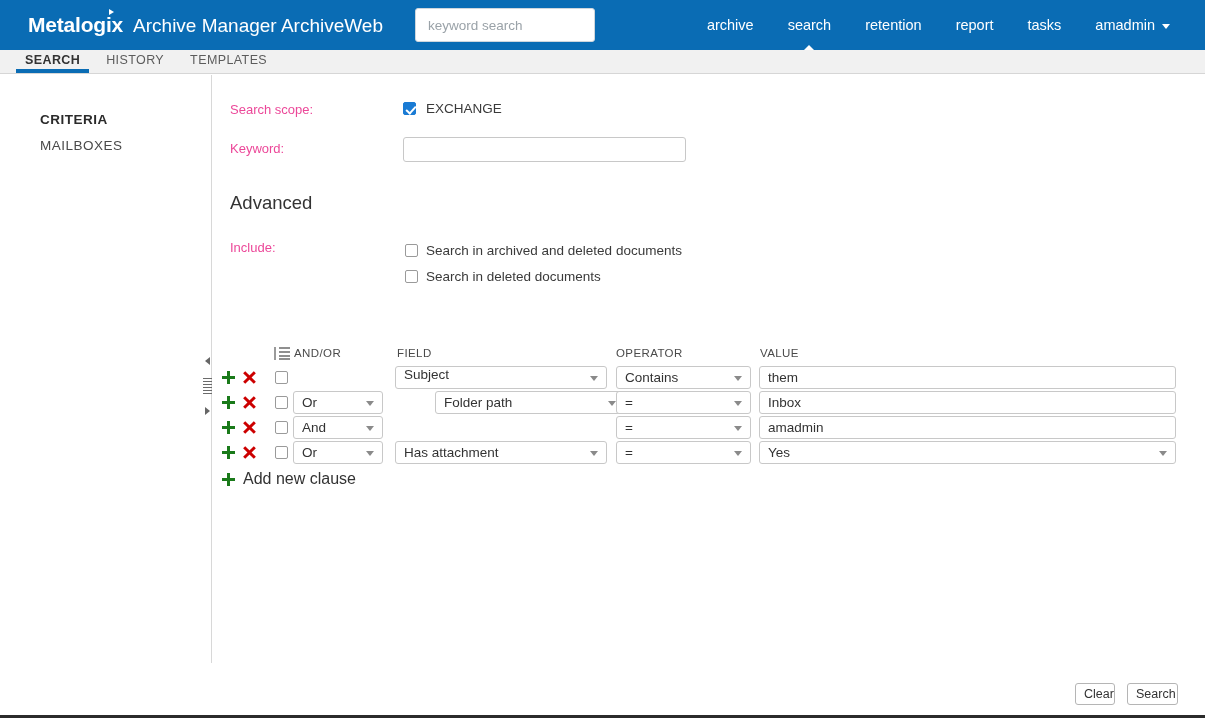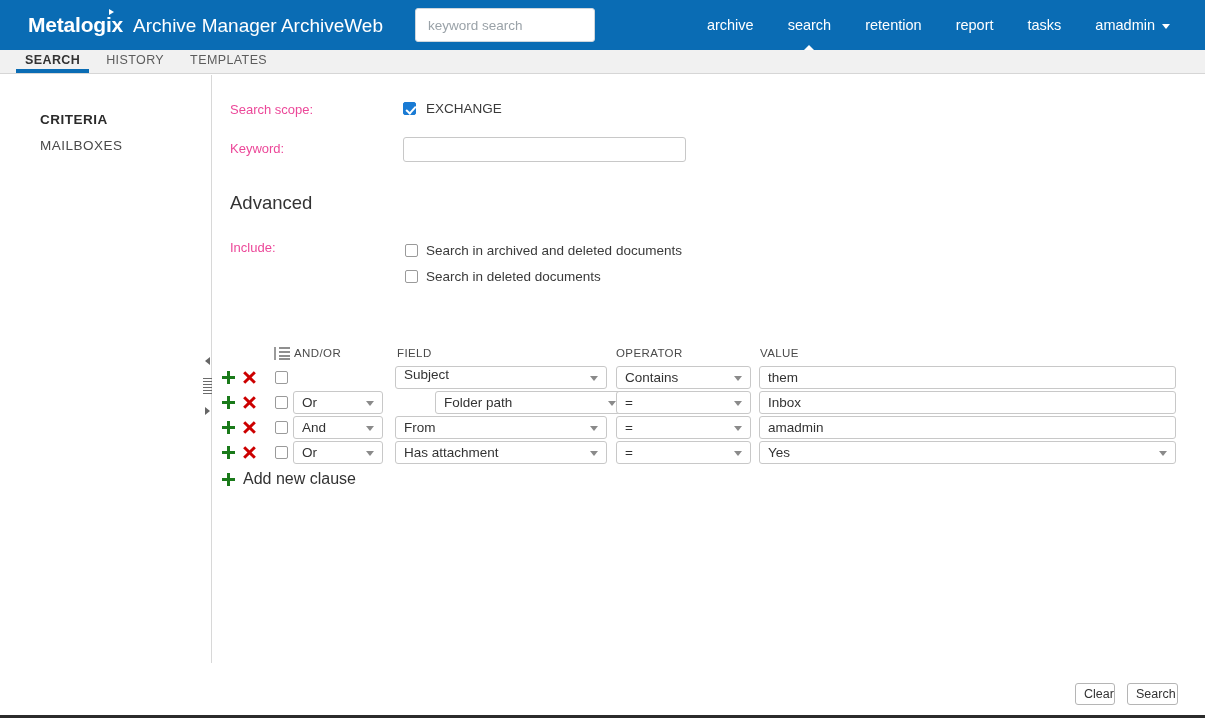--- a/index.html
+++ b/index.html
@@ -449,24 +449,20 @@
   </div>
 
   <div class="clause-row" style="top:341px; height:25px; left:0; width:992px;">
     <span class="icon-plus" style="left:9px; top:5px;"></span>
     <span class="icon-x" style="left:30px; top:5px;"></span>
     <span class="cb" style="position:absolute; left:62px; top:5px;"></span>
     <div class="sel" style="position:absolute; left:80px; top:0; width:90px; height:23px;">
       <span>And</span>
       <span class="sel-caret"></span>
     </div>
-    <div class="sel" style="position:absolute; left:182px; top:0; width:212px; height:23px;">
-      <span>From</span>
-      <span class="sel-caret"></span>
-    </div>
     <div class="sel" style="position:absolute; left:403px; top:0; width:135px; height:23px;">
       <span>=</span>
       <span class="sel-caret"></span>
     </div>
     <input class="txtinput" type="text" style="position: absolute; left: 546px; top: 0px; width: 417px; height: 23px;" value="amadmin">
   </div>
 
   <div class="clause-row" style="top:366px; height:25px; left:0; width:992px;">
     <span class="icon-plus" style="left:9px; top:5px;"></span>
     <span class="icon-x" style="left:30px; top:5px;"></span>

